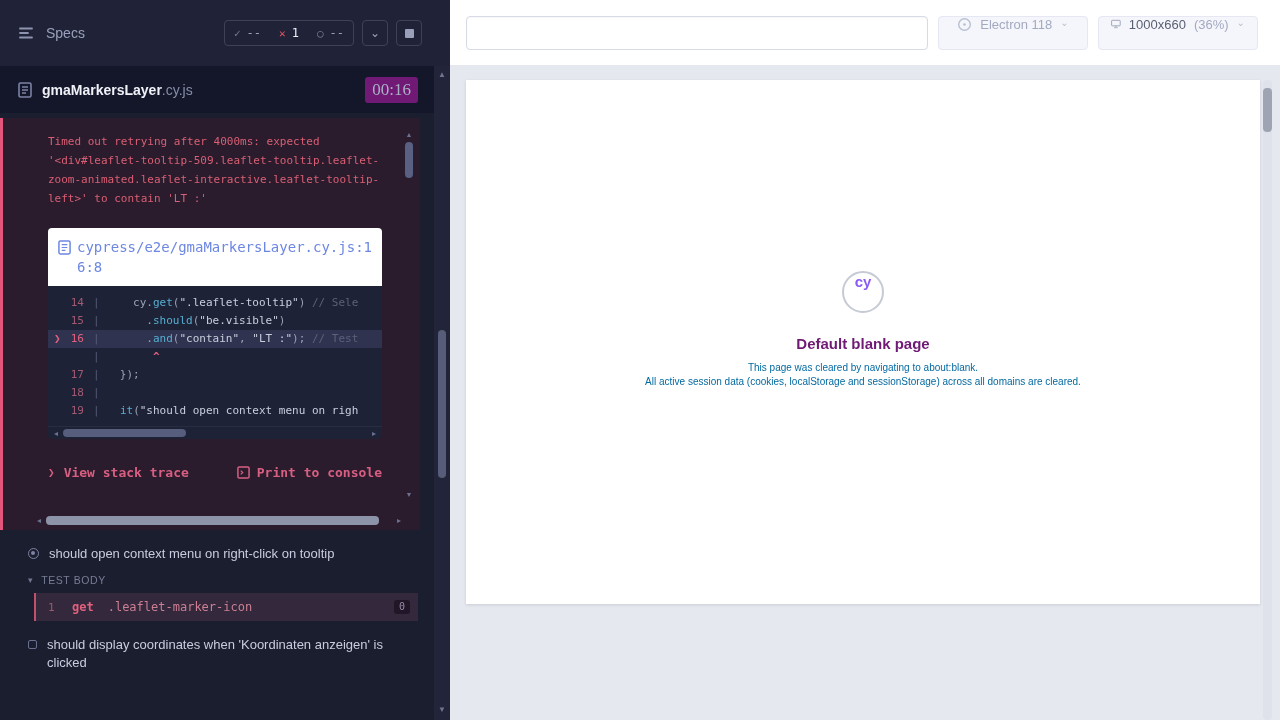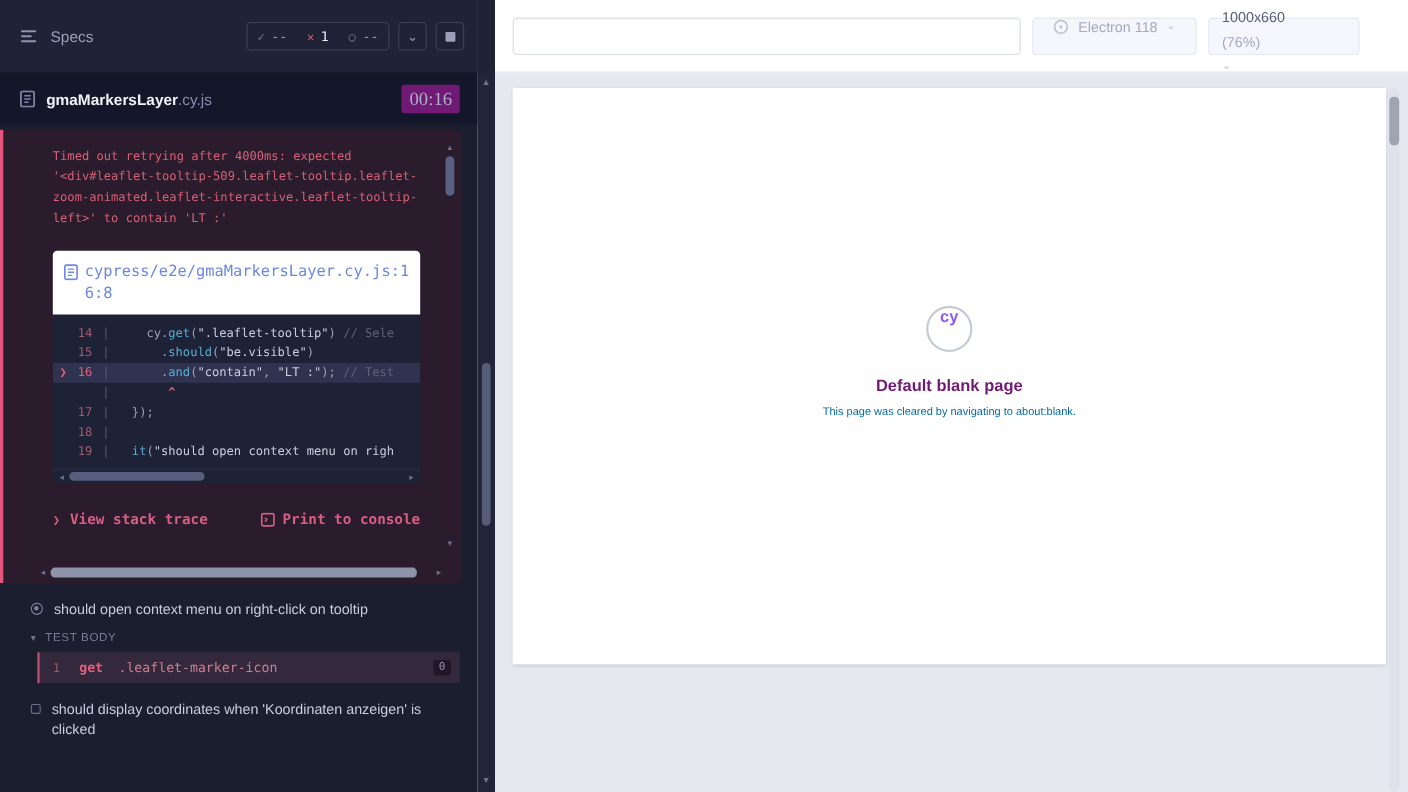--- a/index.html
+++ b/index.html
@@ -97,21 +97,21 @@
   .strip-arrow.down { bottom:6px; }
   .strip-thumb { position:absolute; left:4px; top:330px; width:8px; height:148px; background:#575d78; border-radius:4px; }
 
   
   .runner { flex:1; min-width:0; display:flex; flex-direction:column; background:#e5e8ef; }
   .url-header { height:66px; flex:none; background:#fff; border-bottom:1px solid #e4e7ef; display:flex; align-items:center; padding:0 16px; }
   .url-input { width:462px; height:34px; border:1px solid #d7dbe7; border-radius:4px; padding:0 12px; font-size:13px; color:#5b6175; outline:none; box-shadow:inset 0 1px 2px rgba(0,0,0,0.04); font-family:"Liberation Sans", sans-serif; }
   .select-ctl { height:34px; margin-left:10px; background:#f5f6fb; border:1px solid #e5e8f2; border-radius:4px; display:flex; justify-content:center; gap:8px; padding:0 12px; cursor:pointer; font-size:13px; }
   .browser-ctl { width:150px; color:#a3a9c0; }
   .browser-ctl svg { color:#b9bfd2; }
-  .viewport-ctl { width:138px;flex-direction:column; }
+  .viewport-ctl { width:160px; }
   .viewport-ctl svg { color:#9aa0b5; }
   .vp-size { color:#595f73; }
   .vp-scale { color:#a3a9c0; }
   .ctl-chev { color:#b9bfd2; font-size:10px; }
 
   .stage { flex:1; position:relative; padding:14px 0 0 16px; }
   .aut-frame { width:794px; height:524px; background:#fff; box-shadow:0 1px 3px rgba(0,0,0,0.12); display:flex; align-items:center; justify-content:center; }
   .blank-center { text-align:center; margin-top:-24px; }
   .cy-logo { width:42px; height:42px; margin:0 auto; border:2.5px solid #c6cad6; border-radius:50%; display:flex; align-items:flex-start; justify-content:center; color:#8b5cf6; font-weight:bold; font-size:15px; }
   .blank-title { margin:22px 0 10px; font-size:15px; color:#701a75; font-weight:bold; }
@@ -273,33 +273,34 @@
         </svg>
         <span>Electron 118</span>
         <span class="ctl-chev">⌄</span>
       </div>
       <div class="select-ctl viewport-ctl">
         <svg width="16" height="14" viewBox="0 0 16 14" fill="none" stroke="currentColor">
           <rect x="1" y="1" width="14" height="9" rx="1" stroke-width="1.5"></rect>
           <path d="M8 10v2.5M5 13h6" stroke-width="1.3"></path>
         </svg>
         <span class="vp-size">1000x660</span>
-        <span class="vp-scale">(76%)</span>
+        <span class="vp-scale">(36%)</span>
         <span class="ctl-chev">⌄</span>
       </div>
     </header>
 
     <div class="stage">
       <div class="aut-frame">
         <div class="blank-center">
           <div class="cy-logo">
             <span>cy</span>
           </div>
           <h2 class="blank-title">Default blank page</h2>
           <p class="blank-line">This page was cleared by navigating to about:blank.</p>
+          <p class="blank-line">All active session data (cookies, localStorage and sessionStorage) across all domains are cleared.</p>
         </div>
       </div>
       <div class="stage-scroll">
         <span class="stage-thumb"></span>
       </div>
     </div>
 
   </main>
 </div>
 

